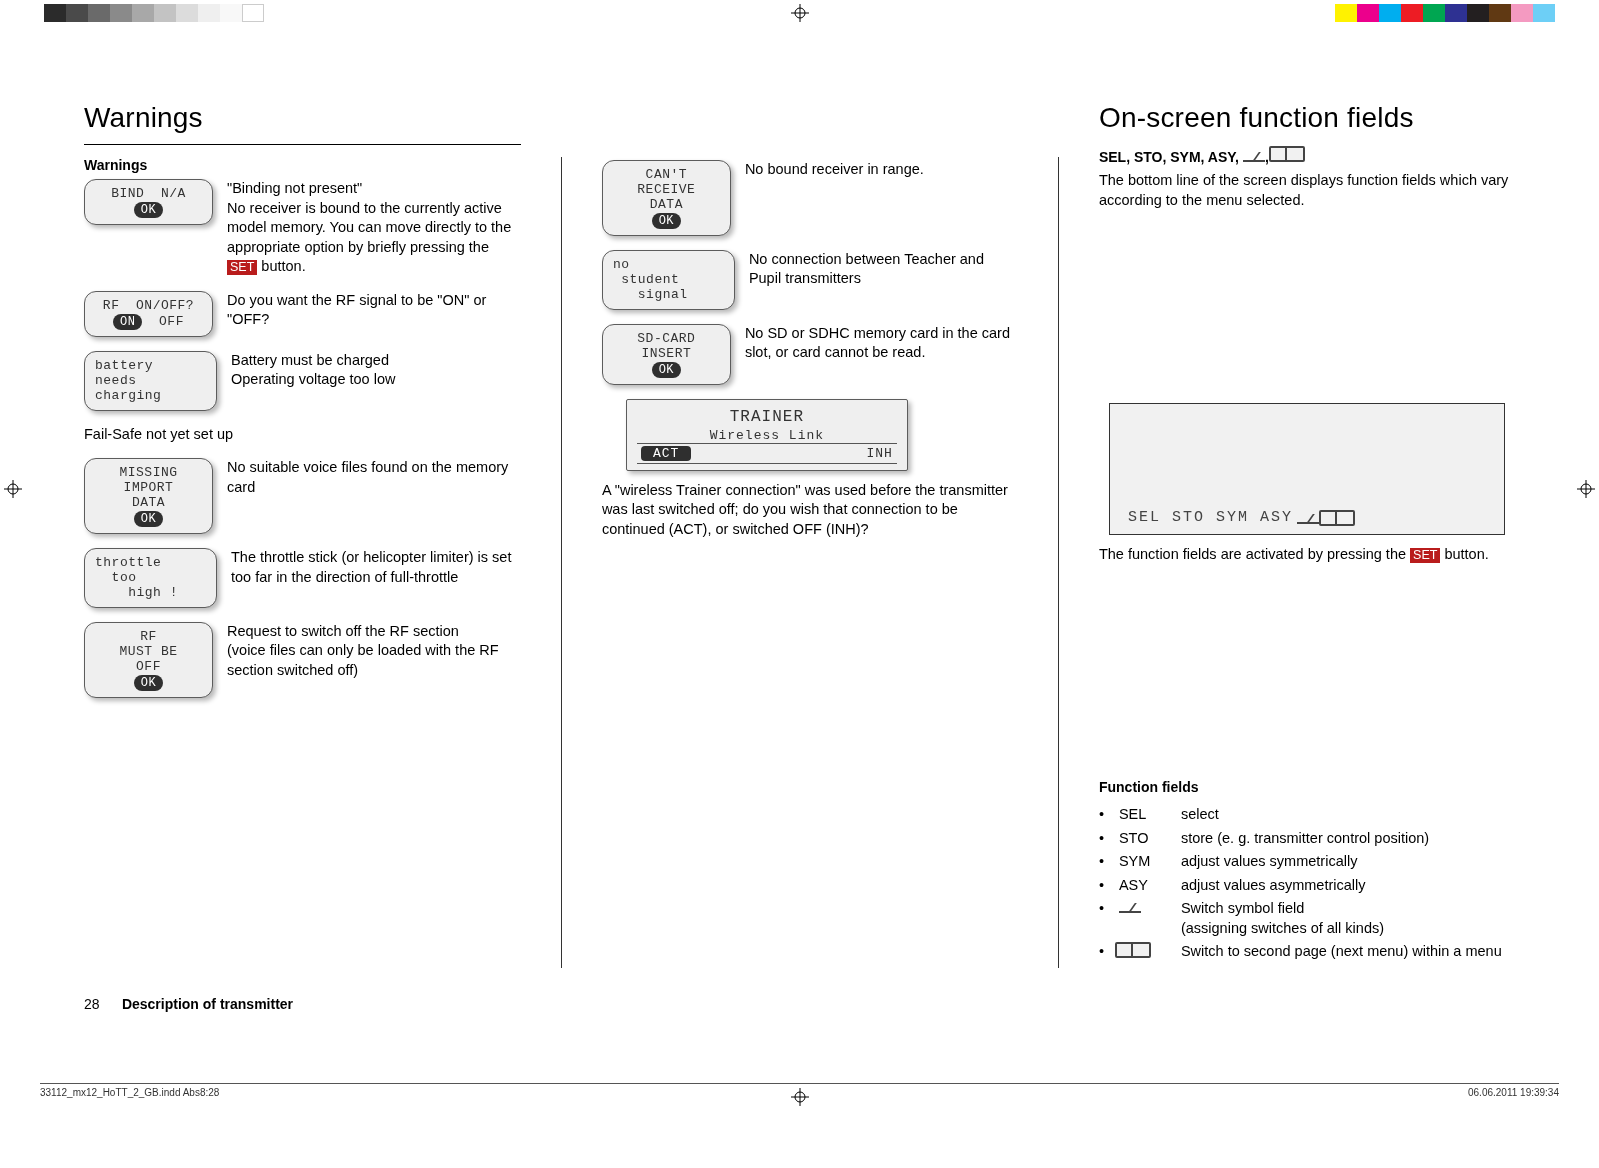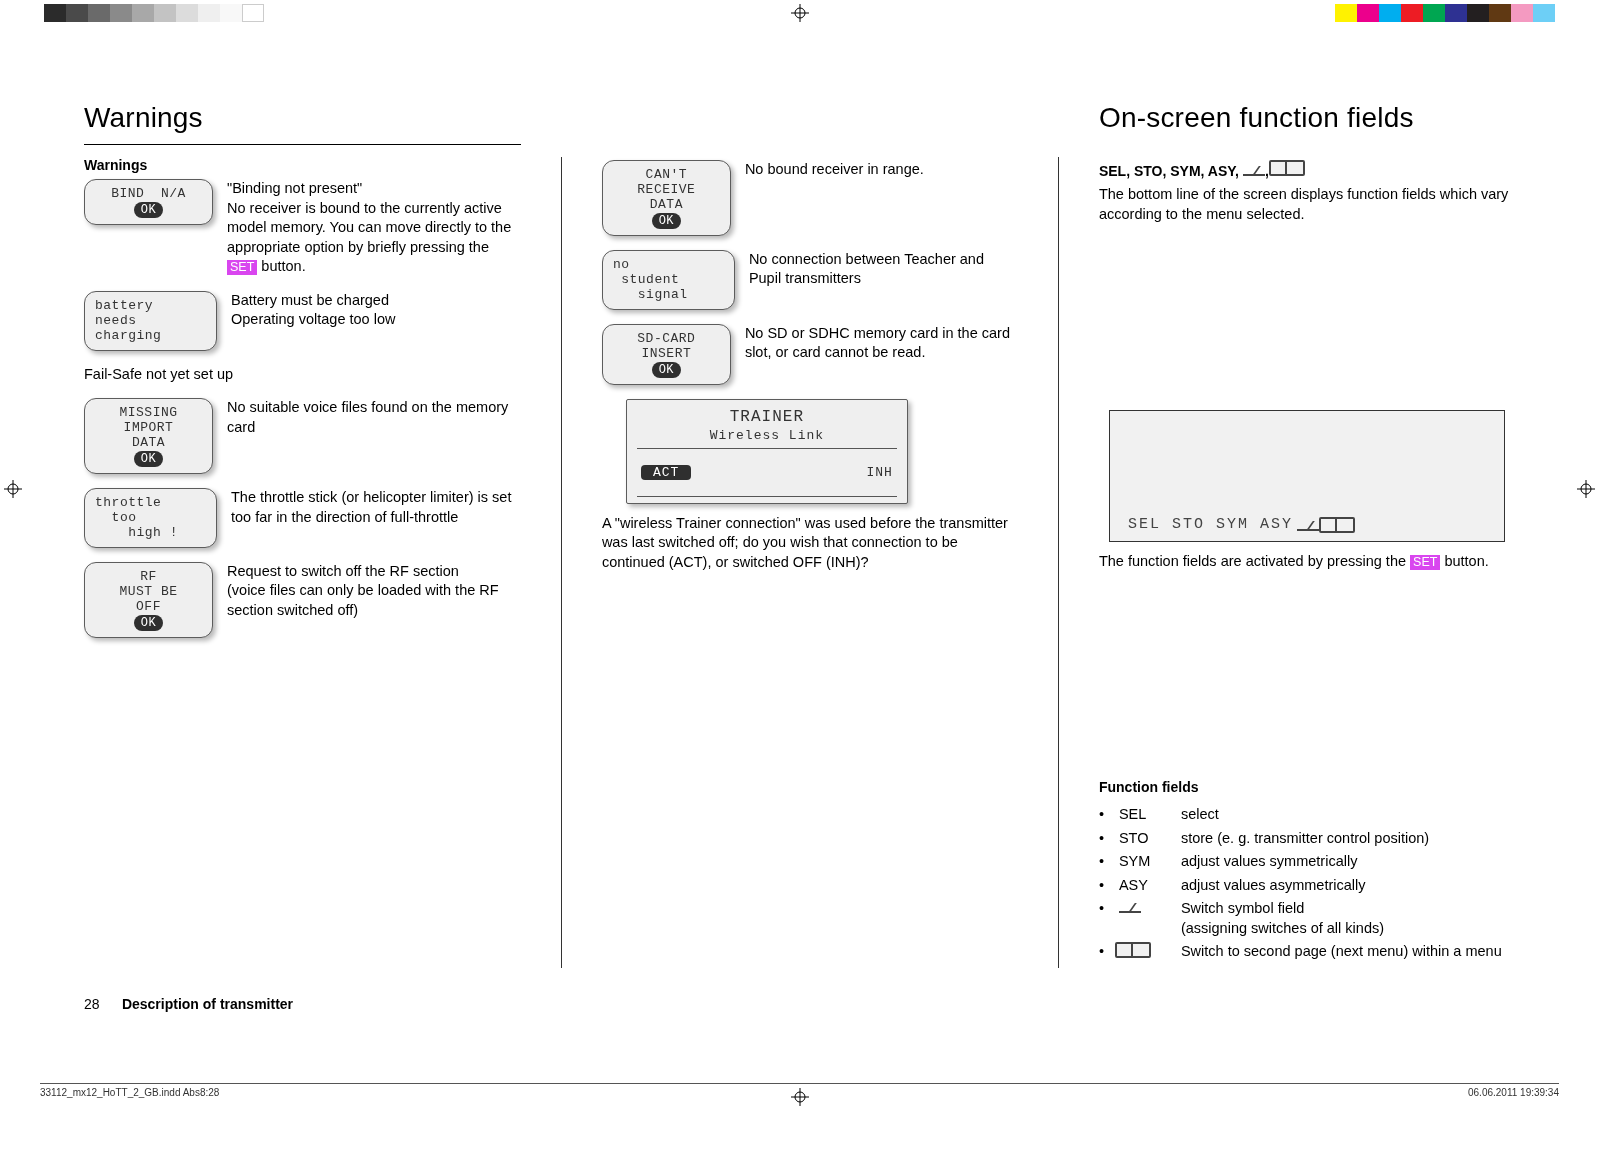--- a/index.html
+++ b/index.html
@@ -13,43 +13,43 @@
   .content{position:absolute;left:84px;top:102px;right:84px;bottom:200px;display:flex;gap:40px}
   .col{flex:1;display:flex;flex-direction:column}
   h1{font-weight:300;font-size:28px;margin:0 0 10px 0;letter-spacing:.2px}
   .hr{border-top:1px solid #000;margin-bottom:10px}
   .subhead{font-weight:700;font-size:14px;margin:2px 0 6px 0}
   .row{display:flex;align-items:flex-start;gap:14px;margin-bottom:14px}
   .msgbox{flex:0 0 115px;border:1px solid #5c5c5c;border-radius:12px;padding:7px 6px 6px 6px;text-align:center;font-family:"Courier New",monospace;font-size:13px;line-height:1.15;letter-spacing:.5px;box-shadow:3px 3px 5px rgba(0,0,0,.28);background:#efefef;color:#333;white-space:pre}
   .msgbox.left{text-align:left;padding-left:10px}
   .pill{display:inline-block;background:#2f2f2f;color:#fff;border-radius:8px;padding:0 7px;font-size:12px;line-height:16px;font-family:"Courier New",monospace;letter-spacing:.5px}
   .desc{flex:1;font-size:14.5px;line-height:1.35}
-  .setbadge{display:inline-block;background:#d946ef;color:#fff;padding:0 3px;font-size:12.5px;line-height:15px;vertical-align:baseline}
+  .setbadge{display:inline-block;background:#b91c1c;color:#fff;padding:0 3px;font-size:12.5px;line-height:15px;vertical-align:baseline}
   .trainerBox{border:1px solid #5c5c5c;border-radius:2px;padding:8px 10px 6px 10px;margin:0 0 10px 24px;width:260px;font-family:"Courier New",monospace;text-align:center;box-shadow:3px 3px 5px rgba(0,0,0,.28);background:#efefef;color:#333;letter-spacing:1px}
   .trainerBox .ttl{font-size:16px}
   .trainerBox .sub{font-size:13px;margin-top:2px}
-  .trainerBox .bar{border-top:1px solid #555;border-bottom:1px solid #555;margin-top:5px;padding:16px 4px;display:flex;justify-content:space-between;font-size:13px}
+  .trainerBox .bar{border-top:1px solid #555;border-bottom:1px solid #555;padding:2px 4px;display:flex;justify-content:space-between;font-size:13px}
   .trainerBox .act{background:#2f2f2f;color:#fff;border-radius:4px;padding:0 12px}
   .screenRect{border:1px solid #333;height:130px;margin:8px 10px 10px 10px;position:relative;background:#f1f1f1}
   .screenRect .fields{position:absolute;left:18px;bottom:8px;font-family:"Courier New",monospace;font-size:15px;letter-spacing:2px;color:#444;display:flex;align-items:center;gap:4px}
   .swicon{display:inline-block;width:22px;height:10px;border-bottom:2px solid #444;position:relative}
   .swicon:after{content:"";position:absolute;right:-3px;bottom:0;width:10px;height:8px;border-left:2px solid #444;transform:skewX(-35deg)}
   .pgicon{display:inline-flex;align-items:center}
   .pgicon .box{width:16px;height:12px;border:2px solid #444;border-radius:2px;margin-left:-4px;background:#f1f1f1}
   .pgicon .box.front{z-index:2}
   .fnlist{margin:4px 0 0 0;padding:0;list-style:none}
   .fnlist li{display:flex;align-items:flex-start;gap:10px;margin-bottom:4px;font-size:14.5px;line-height:1.35}
   .fnlist .bul{width:10px}
   .fnlist .lbl{font-weight:400;width:52px}
   .fnlist .desc2{flex:1}
   .footer{position:absolute;left:84px;bottom:156px;font-size:14px}
   .footer .pn{display:inline-block;width:26px;text-align:left;margin-right:8px}
   .printline{position:absolute;left:40px;right:40px;bottom:70px;border-top:.5px solid #555;font-size:10px;color:#333;display:flex;justify-content:space-between;padding-top:3px}
   .colsep{width:1px;background:#333;margin:55px 0 0 0}
-  .boldline{font-weight:700;font-size:14px;margin:16px 0 6px 0}
+  .boldline{font-weight:700;font-size:14px;margin:2px 0 6px 0}
 </style>
 </head>
 <body>
 
 <div class="page">
 
   <div class="colorbars">
     <div class="cbgroup">
       <div class="cb" style="background:#2b2b2b"></div>
         <div class="cb" style="background:#4a4a4a"></div>
@@ -110,20 +110,24 @@
     <div class="col" style="flex:1.05">
       <h1>Warnings</h1>
       <div class="hr"></div>
       <div class="subhead">Warnings</div>
       <div id="col1-rows">
           <div class="row">
             <div class="msgbox ">BIND  N/A<br><span class="pill">OK</span></div>
             <div class="desc">"Binding not present"<br>No receiver is bound to the currently active model memory. You can move directly to the appropriate option by briefly pressing the <span class="setbadge">SET</span> button.</div>
           </div>
           <div class="row">
+            <div class="msgbox ">RF  ON/OFF?<br><span><span class="pill">ON</span>  OFF</span></div>
+            <div class="desc">Do you want the RF signal to be "ON" or "OFF?</div>
+          </div>
+          <div class="row">
             <div class="msgbox left">battery<br>needs<br>charging</div>
             <div class="desc">Battery must be charged<br>Operating voltage too low</div>
           </div>
           <div class="row">
             <div class="desc">Fail-Safe not yet set up</div>
           </div>
           <div class="row">
             <div class="msgbox ">MISSING<br>IMPORT<br>DATA<br><span class="pill">OK</span></div>
             <div class="desc">No suitable voice files found on the memory card</div>
           </div>

